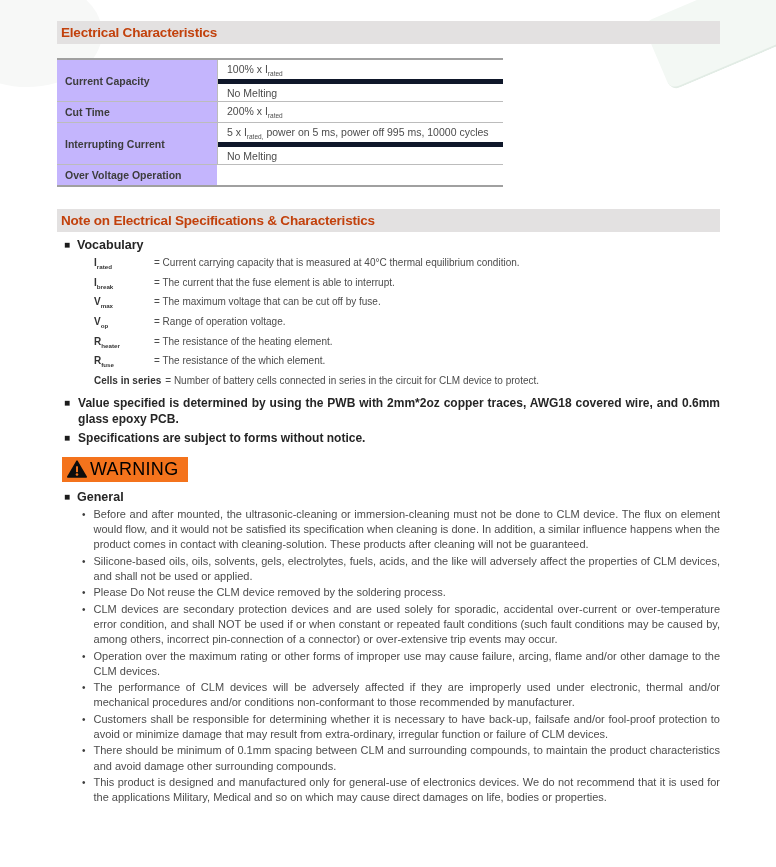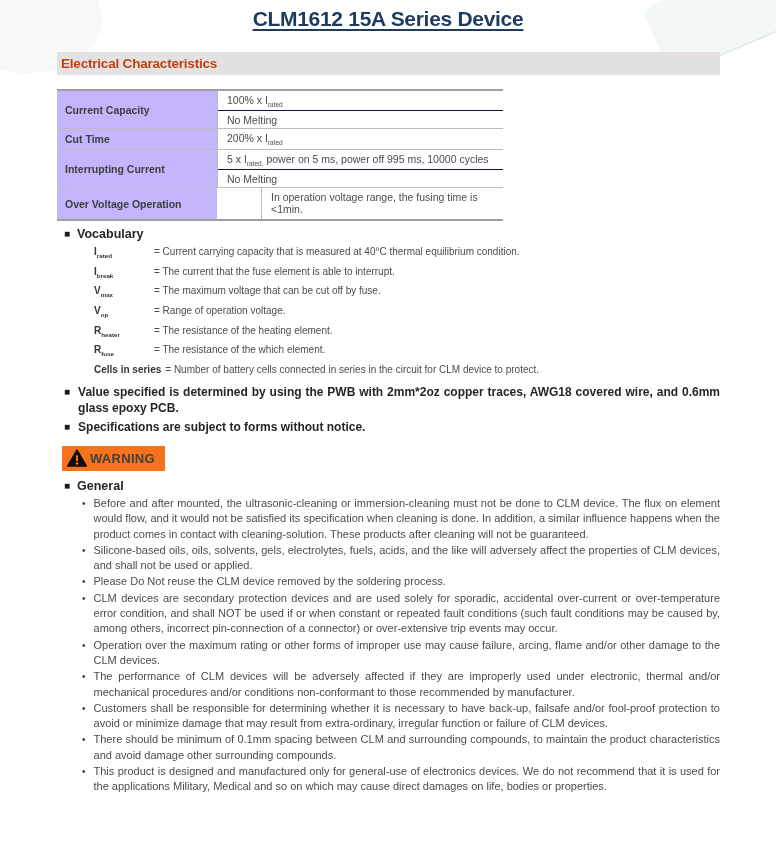--- a/index.html
+++ b/index.html
@@ -63,21 +63,21 @@
     background: #c4b5fd;
     display: flex; align-items: center;
     padding: 4px 8px;
     font-size: 10.5px; font-weight: bold; color: #3d3d3d;
   }
   .t-value {
     border-left: 1px solid #bcbcbc;
     font-size: 10.5px; color: #4c4c4c;
   }
   .t-line1, .t-line2 { padding: 3px 4px 2px 9px; min-height: 15px; }
-  .t-line2 { border-top: 1px solid #0f172a; }
+  .t-line2 { border-top: 5px solid #0f172a; }
   .t-line2:empty { display: none; }
   sub { font-size: 0.62em; }
 
   
   .sub-heading {
     display: flex; align-items: baseline; gap: 7px;
     margin: 6px 0 3px 0;
     padding-left: 7px;
     font-size: 12.5px; font-weight: bold; color: #262626;
   }
@@ -105,21 +105,21 @@
   .warning-banner {
     display: inline-flex; align-items: center; gap: 3px;
     margin: 10px 0 2px 5px;
     background: #f4731c;
     padding: 2px 10px 2px 5px;
     height: 25px;
   }
   .warn-icon { display: inline-flex; }
   .warn-icon svg { display: block; }
   .warn-text {
-    font-size: 13px; font-weight: 700; color: #404040;
+    font-size: 18px; font-weight: 400; color: #000000;
     letter-spacing: 0.3px;
   }
 
   
   .bullet-list { margin: 2px 0 0 25px; }
   .bullet-row { display: flex; gap: 8px; }
   .dot { font-size: 10px; color: #3d3d3d; line-height: 15.3px; }
   .bullet-row p {
     flex: 1;
     font-size: 11px; color: #4c4c4c;
@@ -128,21 +128,20 @@
     margin-bottom: 1px;
   }
 </style>
 </head>
 <body>
 
 <div class="page">
   <div class="corner corner-tl"></div>
   <div class="corner corner-tr"></div>
 
-  <h1 class="title">CLM1612 15A Series Device</h1>
 
   <div class="content">
 
     <div class="section-bar first">
       <span>Electrical Characteristics</span>
     </div>
 
     <div class="spec-table">
       <div class="t-row">
         <div class="t-label">Current Capacity</div>
@@ -159,27 +158,26 @@
       </div>
       <div class="t-row">
         <div class="t-label">Interrupting Current</div>
         <div class="t-value">
           <div class="t-line1"><span>5 x I</span><sub>rated,</sub><span> power on 5 ms, power off 995 ms, 10000 cycles</span></div>
           <div class="t-line2">No Melting</div>
         </div>
       </div>
       <div class="t-row">
         <div class="t-label">Over Voltage Operation</div>
-        <div class="t-value">
-          <div class="t-line1"><span>In operation voltage range, the fusing time is &lt;1min.</span><sub></sub><span></span></div>
-
-        </div>
-      </div>
-    </div>
-
+      </div>
+    </div>
+
+    <div class="section-bar">
+      <span>Note on Electrical Specifications &amp; Characteristics</span>
+    </div>
 
     <div class="sub-heading">
       <span class="sq">■</span>
       <span>Vocabulary</span>
     </div>
 
     <div class="vocab-list">
       <div class="vocab-row">
         <span class="vocab-term"><span>I</span><sub>rated</sub></span>
         <span class="vocab-def">= Current carrying capacity that is measured at 40°C thermal equilibrium condition.</span>

